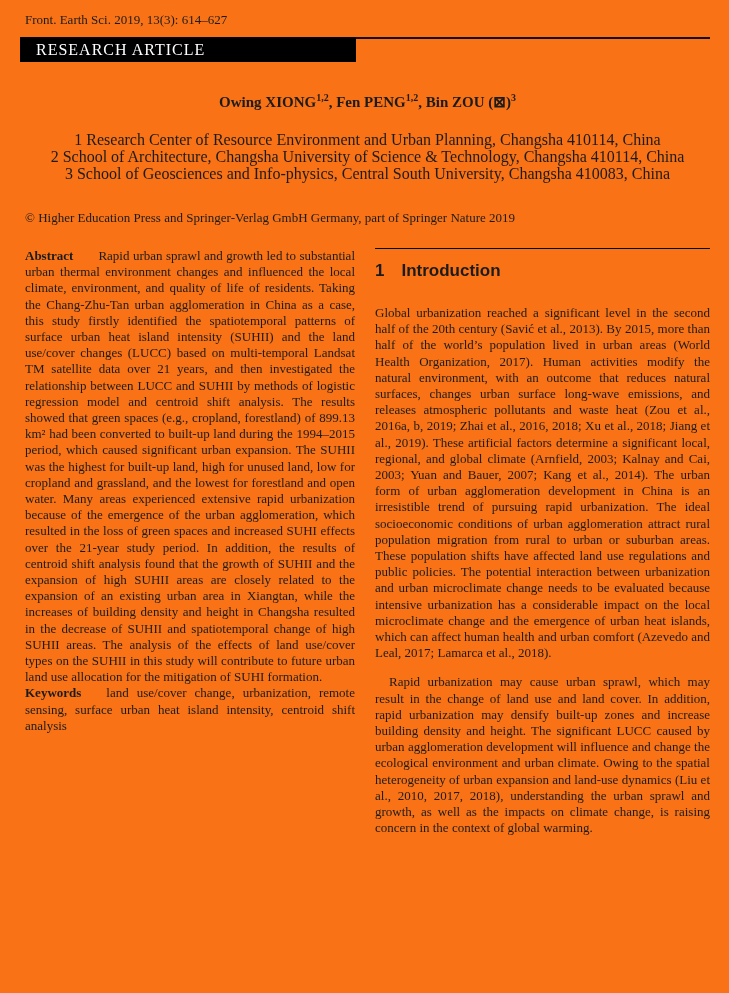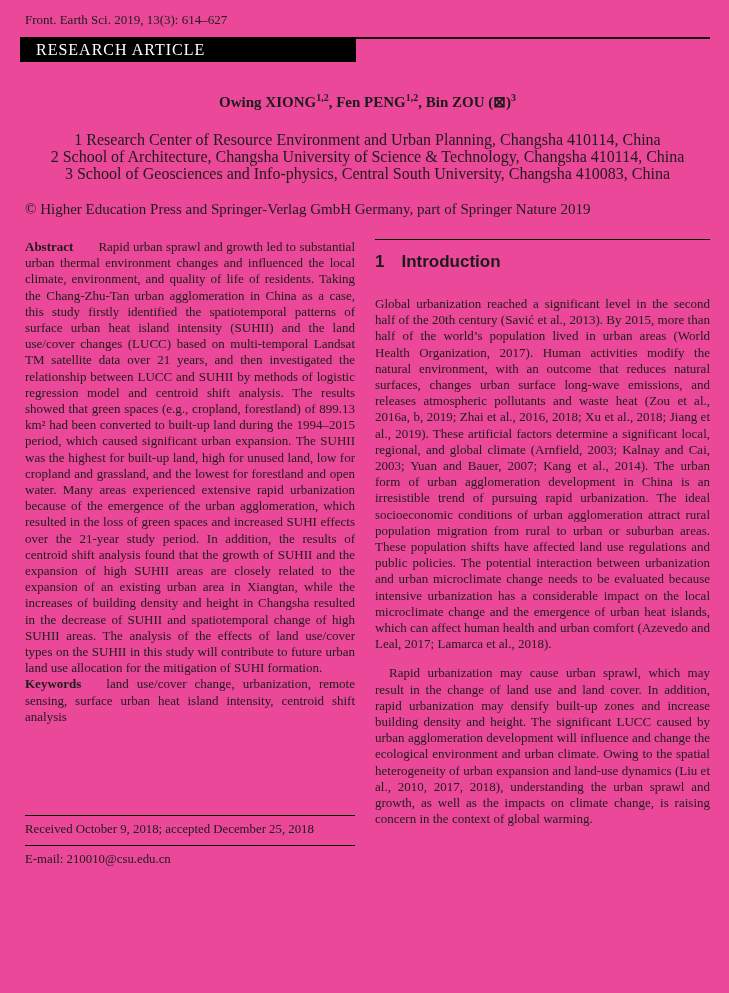--- a/index.html
+++ b/index.html
@@ -1,20 +1,20 @@
 <!DOCTYPE html>
 <html lang="en"><head>
 <meta charset="utf-8">
 <style>
   html, body { margin: 0; padding: 0; background: #e8e8e6; }
   .page {
     width: 729px;
     height: 993px;
     margin: 0 auto;
-    background: #ec4899;
+    background: #f97316;
     color: #1b1b1b;
     font-family: "Liberation Serif", serif;
     position: relative;
     box-sizing: border-box;
     padding: 12px 19px 0 25px;
     overflow: hidden;
   }
 
   
   .journal-head { font-size: 13px; line-height: 16px; }
@@ -52,21 +52,21 @@
     font-size: 15px;
     line-height: 19px;
   }
   .authors sup { font-size: 10px; line-height: 0; }
   .affiliations {
     margin-top: 19px;
     text-align: center;
     font-size: 16px;
     line-height: 17px;
   }
-  .copyright { margin-top: 19px; font-size: 15px; line-height: 16px; }
+  .copyright { margin-top: 28px; font-size: 13px; line-height: 16px; }
 
   
   .columns {
     margin-top: 22px;
     display: flex;
     gap: 20px;
     height: 636px;
   }
   .col-left  { width: 330px; display: flex; flex-direction: column; }
   .col-right { width: 335px; }
@@ -123,26 +123,20 @@
 
   <div class="copyright">© Higher Education Press and Springer-Verlag GmbH Germany, part of Springer Nature 2019</div>
 
   <div class="columns">
 
     <div class="col-left">
       <p class="body-text" style="margin:0;"><span class="inline-label">Abstract</span><span>Rapid urban sprawl and growth led to substantial urban thermal environment changes and influenced the local climate, environment, and quality of life of residents. Taking the Chang-Zhu-Tan urban agglomeration in China as a case, this study firstly identified the spatiotemporal patterns of surface urban heat island intensity (SUHII) and the land use/cover changes (LUCC) based on multi-temporal Landsat TM satellite data over 21 years, and then investigated the relationship between LUCC and SUHII by methods of logistic regression model and centroid shift analysis. The results showed that green spaces (e.g., cropland, forestland) of 899.13 km² had been converted to built-up land during the 1994–2015 period, which caused significant urban expansion. The SUHII was the highest for built-up land, high for unused land, low for cropland and grassland, and the lowest for forestland and open water. Many areas experienced extensive rapid urbanization because of the emergence of the urban agglomeration, which resulted in the loss of green spaces and increased SUHI effects over the 21-year study period. In addition, the results of centroid shift analysis found that the growth of SUHII and the expansion of high SUHII areas are closely related to the expansion of an existing urban area in Xiangtan, while the increases of building density and height in Changsha resulted in the decrease of SUHII and spatiotemporal change of high SUHII areas. The analysis of the effects of land use/cover types on the SUHII in this study will contribute to future urban land use allocation for the mitigation of SUHI formation.</span></p>
 
       <p class="body-text keywords-block" style="margin:0;"><span class="inline-label">Keywords</span><span>land use/cover change, urbanization, remote sensing, surface urban heat island intensity, centroid shift analysis</span></p>
 
-      <div class="footnote-block">
-        <hr class="footnote-rule">
-        <div class="footnote-line">Received October 9, 2018; accepted December 25, 2018</div>
-        <hr class="footnote-rule">
-        <div>E-mail: 210010@csu.edu.cn</div>
-      </div>
     </div>
 
     <div class="col-right">
       <hr class="col-rule-top">
       <div class="section-heading">
         <span class="section-number">1</span>
         <span>Introduction</span>
       </div>
       <p class="body-text intro-p1">Global urbanization reached a significant level in the second half of the 20th century (Savić et al., 2013). By 2015, more than half of the world’s population lived in urban areas (World Health Organization, 2017). Human activities modify the natural environment, with an outcome that reduces natural surfaces, changes urban surface long-wave emissions, and releases atmospheric pollutants and waste heat (Zou et al., 2016a, b, 2019; Zhai et al., 2016, 2018; Xu et al., 2018; Jiang et al., 2019). These artificial factors determine a significant local, regional, and global climate (Arnfield, 2003; Kalnay and Cai, 2003; Yuan and Bauer, 2007; Kang et al., 2014). The urban form of urban agglomeration development in China is an irresistible trend of pursuing rapid urbanization. The ideal socioeconomic conditions of urban agglomeration attract rural population migration from rural to urban or suburban areas. These population shifts have affected land use regulations and public policies. The potential interaction between urbanization and urban microclimate change needs to be evaluated because intensive urbanization has a considerable impact on the local microclimate change and the emergence of urban heat islands, which can affect human health and urban comfort (Azevedo and Leal, 2017; Lamarca et al., 2018).</p>
       <p class="body-text intro-p2">Rapid urbanization may cause urban sprawl, which may result in the change of land use and land cover. In addition, rapid urbanization may densify built-up zones and increase building density and height. The significant LUCC caused by urban agglomeration development will influence and change the ecological environment and urban climate. Owing to the spatial heterogeneity of urban expansion and land-use dynamics (Liu et al., 2010, 2017, 2018), understanding the urban sprawl and growth, as well as the impacts on climate change, is raising concern in the context of global warming.</p>

